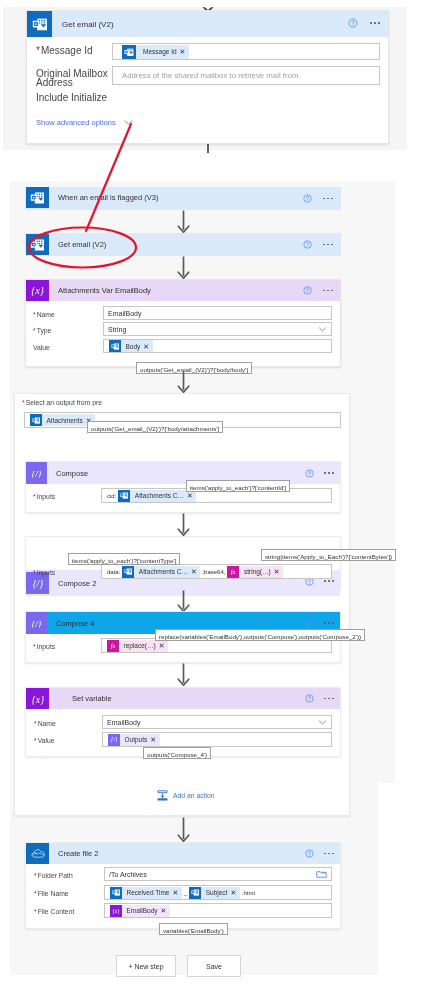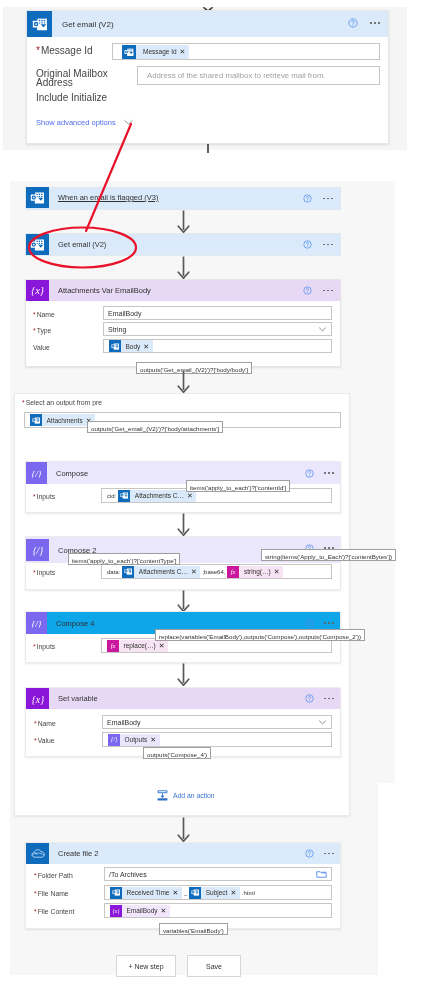--- a/index.html
+++ b/index.html
@@ -146,21 +146,21 @@
           <span class="tico" style="background:#0f6cbd;width:14px;height:14px;flex:0 0 14px;margin-right:7px;">
             <svg width="10" height="10" viewBox="0 0 34 34">
                 <use href="#i-outlook"></use>
               </svg>
             </span>
           <span class="tx">Message Id</span>
           <span class="rm">✕</span>
         </span>
       </div>
     </div>
-    <div class="frow" style="position:absolute;left:9px;top:29px;right:8px;gap:25px;">
+    <div class="frow" style="position:absolute;left:9px;top:29px;right:8px;">
       <div class="flabel" style="width:76px;padding-top:3px;">Original Mailbox Address</div>
       <div class="finput" style="flex:1;height:19px;padding-left:9px;font-size:7.8px;">
         <span class="fplace" style="font-size:7.8px;">Address of the shared mailbox to retrieve mail from.</span>
       </div>
     </div>
     <div class="frow" style="position:absolute;left:9px;top:53px;right:8px;">
       <div class="flabel" style="width:76px;padding-top:3px;">Include Initialize</div>
     </div>
     <div style="position:absolute;left:9px;top:80px;display:flex;align-items:center;color:#4f6bed;font-size:7.5px;">
       <span>Show advanced options</span>
@@ -170,21 +170,21 @@
           </svg>
         </span>
     </div>
   </div>
 </div>
 
 <div class="abs" style="left:10px;top:181px;width:385px;height:602px;background:#f7f7f7;"></div>
 <div class="abs" style="left:10px;top:783px;width:368px;height:192px;background:#f7f7f7;"></div>
 
 <div class="abs cardwrap" style="left:25px;top:187px;width:316px;height:23px;background:#dbeafa;border:1px solid #e2e8f0;box-sizing:border-box;">
-  <div style="display:flex;align-items:center;height:19px;position:relative;text-decoration:underline;">
+  <div style="display:flex;align-items:center;height:19px;position:relative;">
     <div style="width:23px;height:21px;background:#0f6cbd;display:flex;align-items:center;justify-content:center;flex:0 0 23px;">
       <svg width="15" height="15" viewBox="0 0 34 34">
           <use href="#i-outlook"></use>
         </svg>
       </div>
     <span style="font-size:7.5px;padding-left:9px;color:#323130;">When an email is flagged (V3)</span>
     <div class="hdr-actions" style="right:7px;height:21px;gap:11px;">
       <span style="display:flex;">
           <svg width="9" height="9" viewBox="0 0 16 16">
             <use href="#i-help"></use>
@@ -352,21 +352,21 @@
     </div>
   </div>
 </div>
 <div class="tip" style="left:186px;top:480px;">items('apply_to_each')?['contentId']</div>
 <svg class="abs" style="left:177px;top:513px;width:13px;height:23px;">
   <path d="M6.5 0.5 V20" stroke="#595959" stroke-width="1.7" fill="none"></path>
   <path d="M1.3 16.2 L6.5 22.3 L11.7 16.2" stroke="#595959" stroke-width="1.7" fill="none" stroke-linecap="round" stroke-linejoin="round"></path>
 </svg>
 
 <div class="abs" style="left:25px;top:536px;width:316px;height:54px;background:#fff;border:1px solid #ececec;box-sizing:border-box;box-shadow:0 0.6px 1.8px rgba(0,0,0,.09);">
-  <div style="display:flex;align-items:center;height:26px;position:relative;background:#eae6fb;">
+  <div style="display:flex;align-items:center;height:26px;position:relative;background:#eae6fb;margin-top:33px;">
     <div style="width:23px;height:22px;background:#7b68ee;display:flex;align-items:center;justify-content:center;flex:0 0 23px;">
       <svg width="14" height="14" viewBox="0 0 24 24">
           <use href="#i-compose"></use>
         </svg>
       </div>
     <span style="font-size:7.5px;padding-left:9px;color:#323130;">Compose 2</span>
     <div class="hdr-actions" style="right:6px;height:22px;gap:10px;">
       <span style="display:flex;">
           <svg width="9" height="9" viewBox="0 0 16 16">
             <use href="#i-help"></use>
@@ -456,21 +456,21 @@
   <path d="M1.3 16.2 L6.5 22.3 L11.7 16.2" stroke="#595959" stroke-width="1.7" fill="none" stroke-linecap="round" stroke-linejoin="round"></path>
 </svg>
 
 <div class="abs" style="left:25px;top:687px;width:316px;height:70px;background:#fff;border:1px solid #ececec;box-sizing:border-box;box-shadow:0 0.6px 1.8px rgba(0,0,0,.09);">
   <div style="display:flex;align-items:center;height:21px;position:relative;background:#e7d9f5;">
     <div style="width:23px;height:21px;background:#8a16d9;display:flex;align-items:center;justify-content:center;flex:0 0 23px;">
       <svg width="14" height="14" viewBox="0 0 24 24">
           <use href="#i-variable"></use>
         </svg>
       </div>
-    <span style="font-size:7.5px;padding-left:9px;color:#323130;">Set variable</span>
+    <span style="font-size:7.5px;padding-left:23px;color:#323130;">Set variable</span>
     <div class="hdr-actions" style="right:6px;height:21px;gap:10px;">
       <span style="display:flex;">
           <svg width="9" height="9" viewBox="0 0 16 16">
             <use href="#i-help"></use>
           </svg>
         </span>
       <span class="dots">
           <i></i>
           <i></i>
           <i></i>

